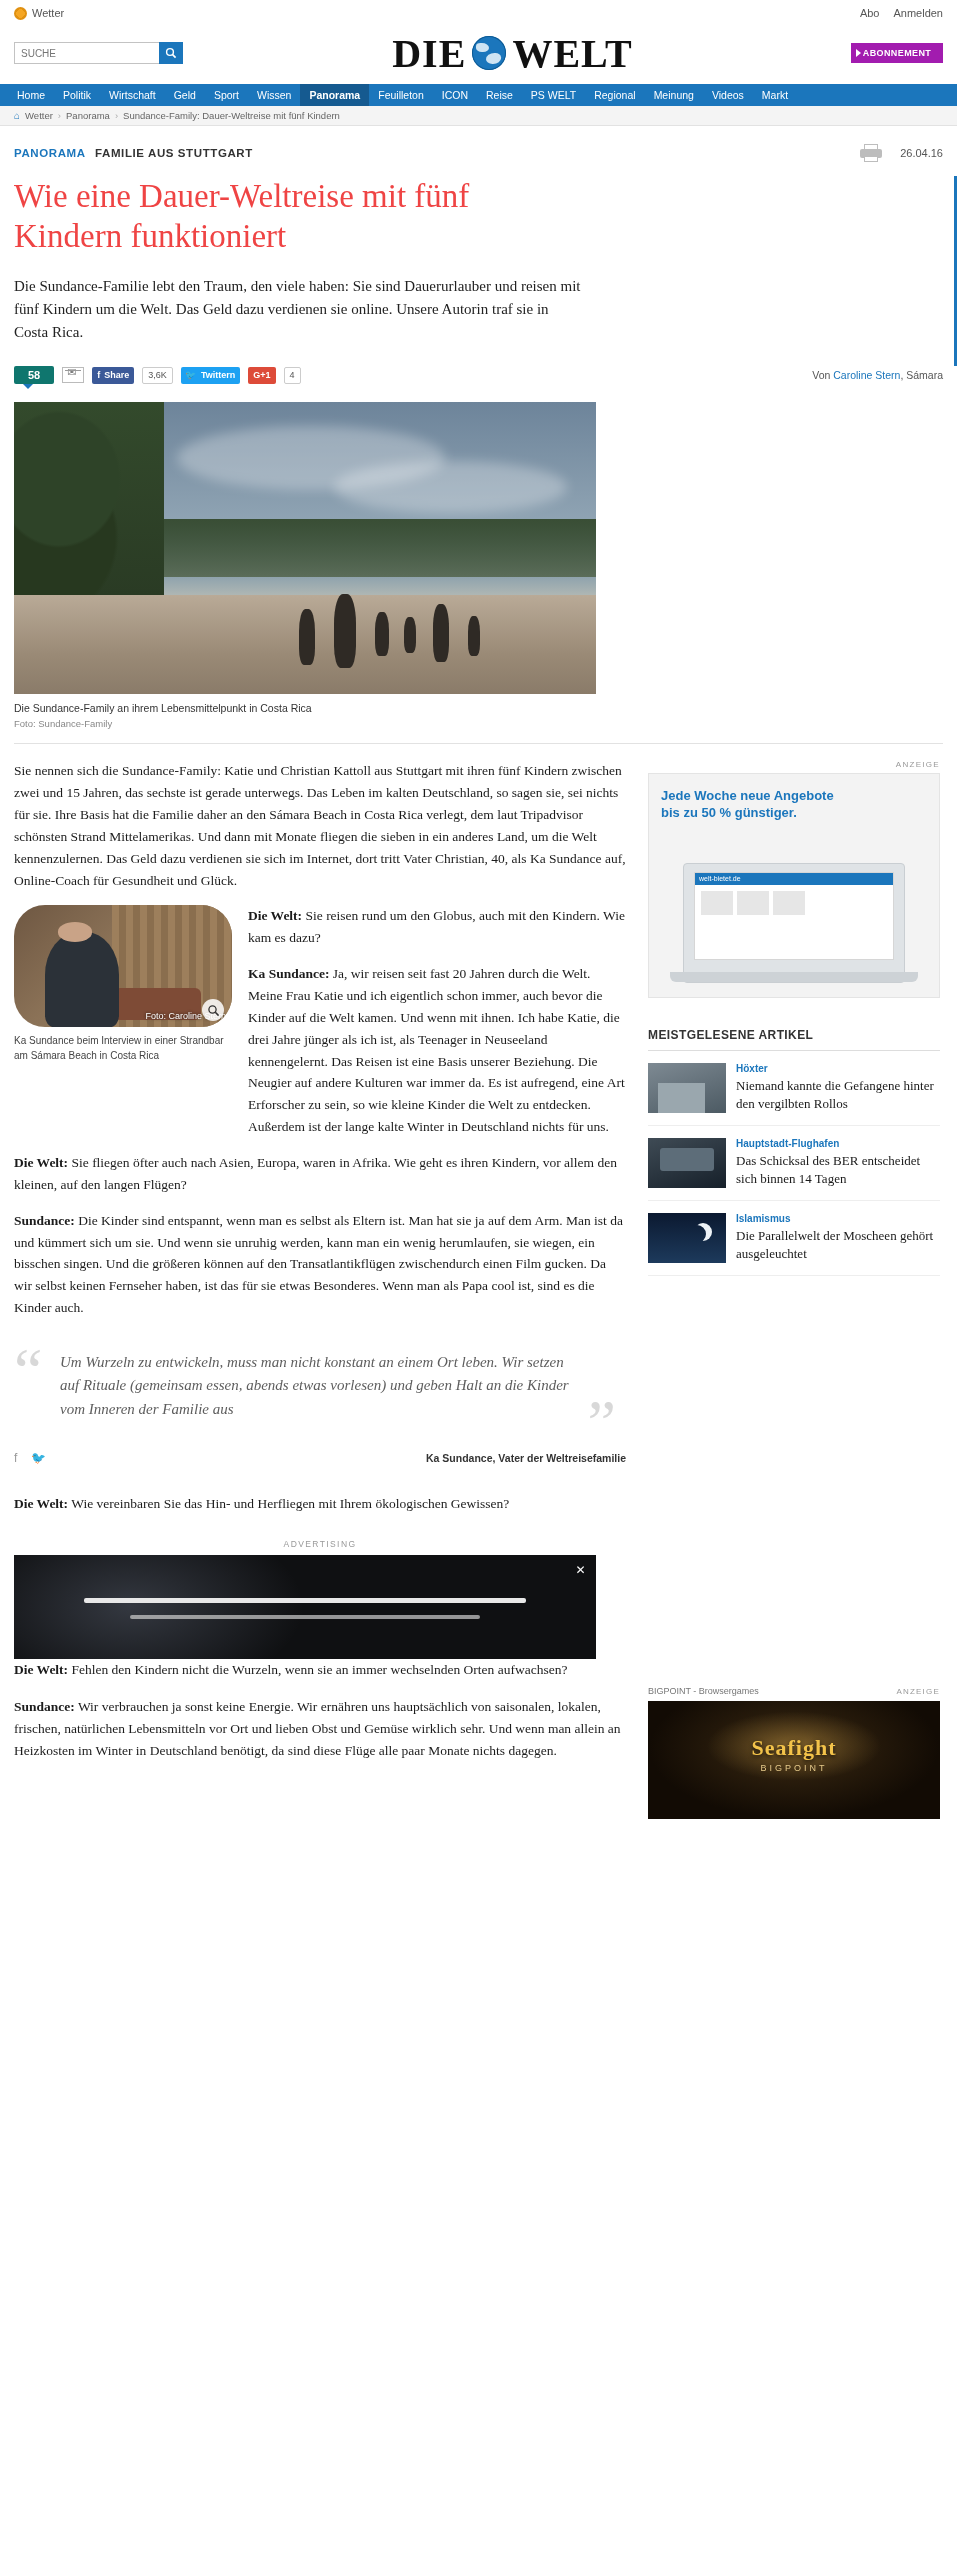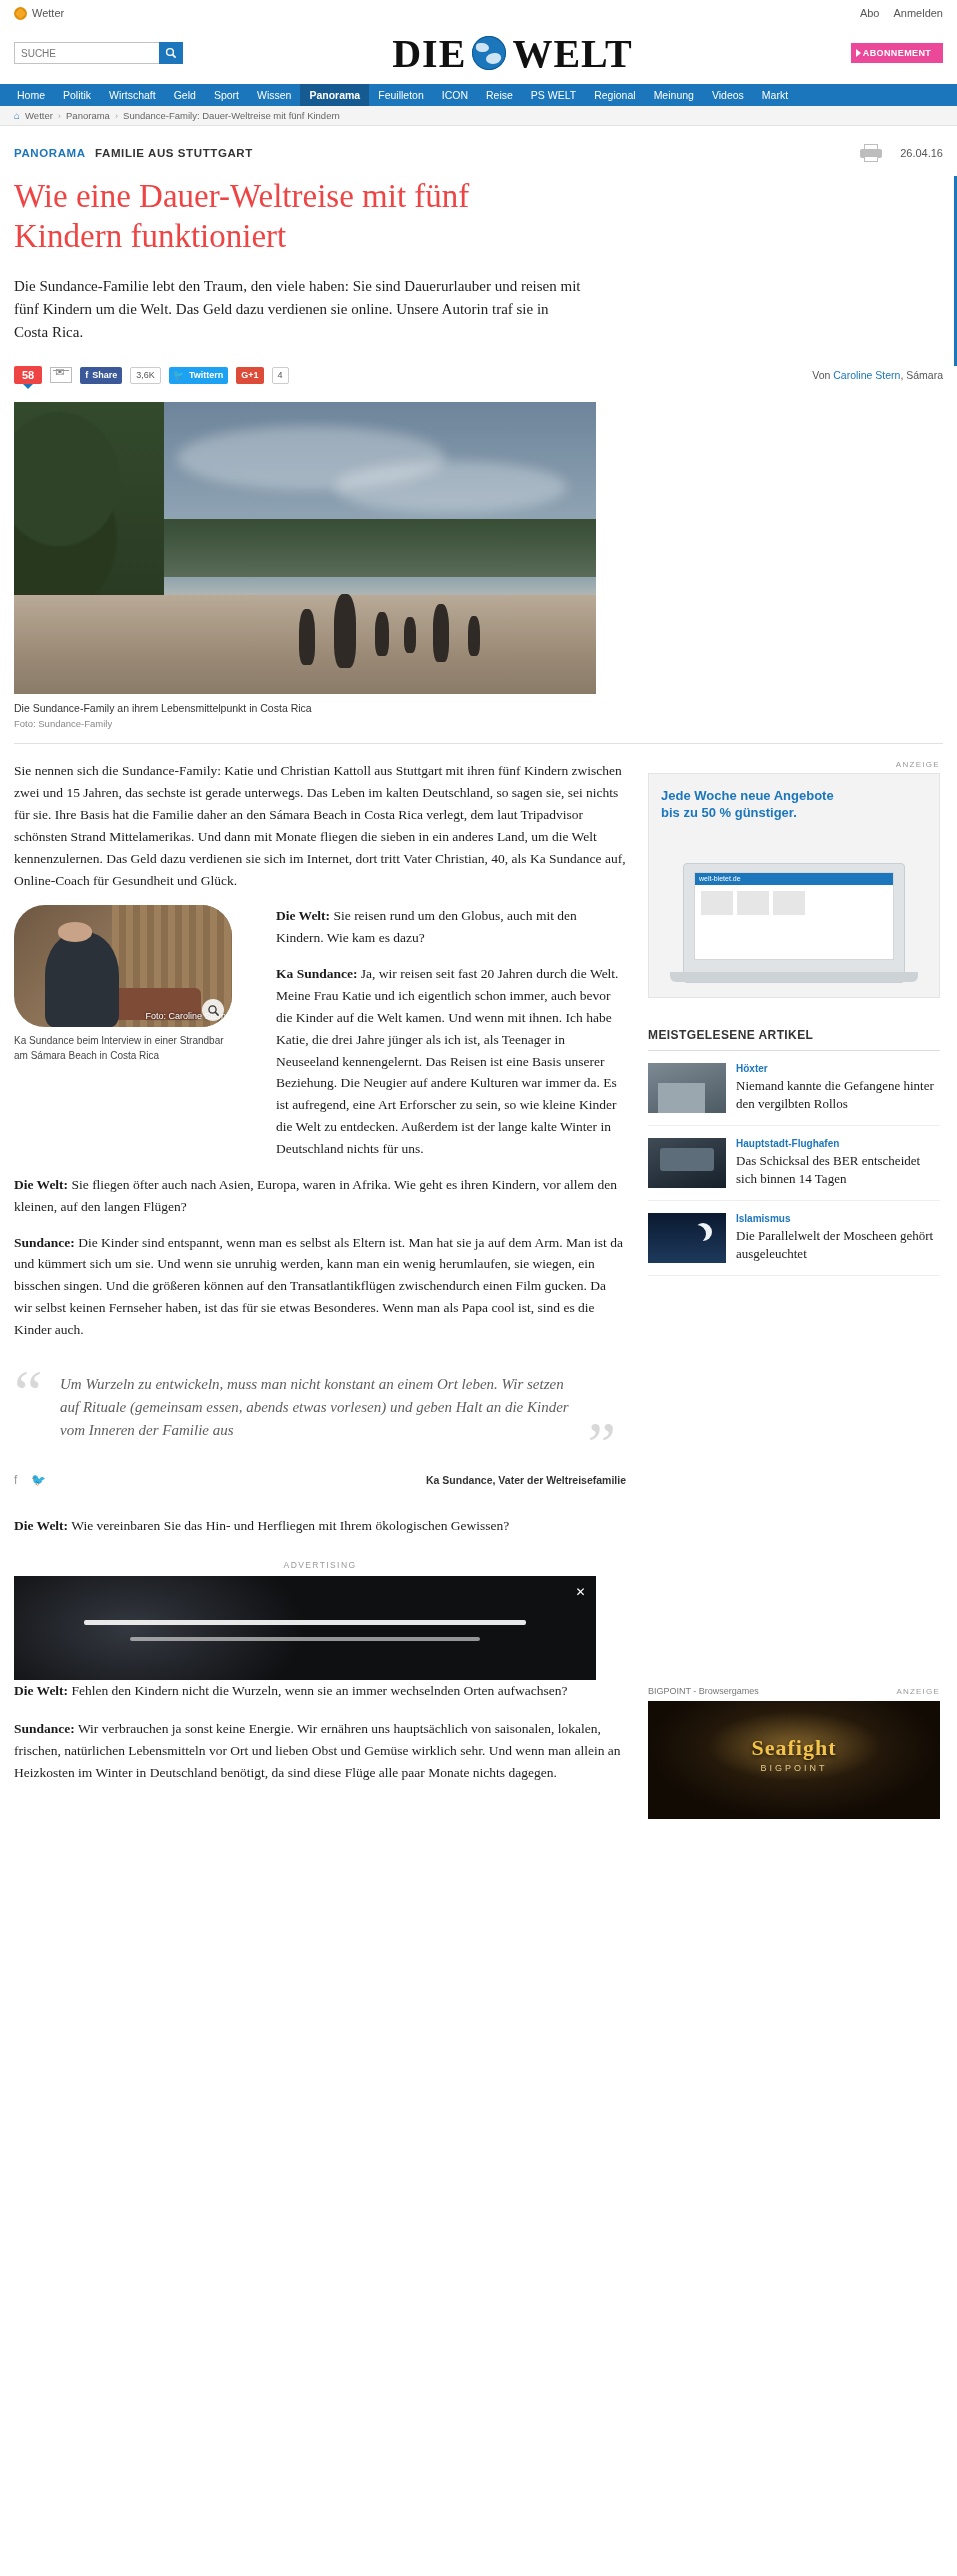--- a/index.html
+++ b/index.html
@@ -69,21 +69,21 @@
   }
   .globe::before {
     content:""; position:absolute; left:4px; top:7px;
     width:13px; height:9px; background:#cfe4f3; border-radius: 40% 60% 50% 50%;
   }
   .globe::after {
     content:""; position:absolute; right:5px; bottom:6px;
     width:15px; height:11px; background:#cfe4f3; border-radius: 60% 40% 55% 45%;
   }
   .abo-btn {
-    width: 92px; height: 20px; background:#ec4899; color:#fff;
+    width: 92px; height: 20px; background:#a21caf; color:#fff;
     font-size: 9px; font-weight:bold; letter-spacing:0.4px;
     display:flex; align-items:center; justify-content:center;
     cursor:pointer; position:relative;
   }
   .abo-btn .arrow {
     position:absolute; left:5px; top:50%; transform:translateY(-50%);
     width:0;height:0;border-left:5px solid #fff;border-top:4px solid transparent;border-bottom:4px solid transparent;
   }
 
   
@@ -135,22 +135,22 @@
   }
   p.standfirst {
     font-family: "Liberation Serif", serif;
     font-size: 15px; line-height: 1.55; margin: 0 0 22px 0; color:#222;
     max-width: 570px;
   }
 
   
   .social { display:flex; align-items:center; gap:8px; margin-bottom: 18px; }
   .badge-bubble {
-    position:relative; background:#ef4444; color:#fff; font-size:11px; font-weight:bold;
-    padding: 3px 8px; border-radius:2px;
+    position:relative; background:#0f766e; color:#fff; font-size:11px; font-weight:bold;
+    padding: 3px 14px; border-radius:2px;
   }
   .badge-bubble::after{
     content:""; position:absolute; left:9px; bottom:-5px;
     border-left:5px solid transparent; border-right:5px solid transparent; border-top:5px solid #1b76bc;
   }
   .mail-ico {
     width: 22px; height: 16px; border:1px solid #bbb; background:#fff; position:relative; cursor:pointer;
   }
   .mail-ico::after{
     content:""; position:absolute; left:2px; top:2px; width:16px;height:10px;
@@ -451,21 +451,21 @@
               <span class="zoom-btn">
                 <svg width="13" height="13" viewBox="0 0 13 13">
                   <circle cx="5.5" cy="5.5" r="3.6" fill="none" stroke="#333" stroke-width="1.3"></circle>
                   <line x1="8.3" y1="8.3" x2="11.6" y2="11.6" stroke="#333" stroke-width="1.6"></line>
                 </svg>
               </span>
             </div>
             <div class="inline-cap">Ka Sundance beim Interview in einer Strandbar am Sámara Beach in Costa Rica</div>
           </div>
 
-          <div style="flex:1;margin-left:28px;">
+          <div style="flex:1;">
             <p>
               <b>Die Welt:</b><span> Sie reisen rund um den Globus, auch mit den Kindern. Wie kam es dazu?</span>
             </p>
             <p>
               <b>Ka Sundance:</b><span> Ja, wir reisen seit fast 20 Jahren durch die Welt. Meine Frau Katie und ich eigentlich schon immer, auch bevor die Kinder auf die Welt kamen. Und wenn mit ihnen. Ich habe Katie, die drei Jahre jünger als ich ist, als Teenager in Neuseeland kennengelernt. Das Reisen ist eine Basis unserer Beziehung. Die Neugier auf andere Kulturen war immer da. Es ist aufregend, eine Art Erforscher zu sein, so wie kleine Kinder die Welt zu entdecken. Außerdem ist der lange kalte Winter in Deutschland nichts für uns.</span>
             </p>
           </div>
         </div>
 
         <p>

